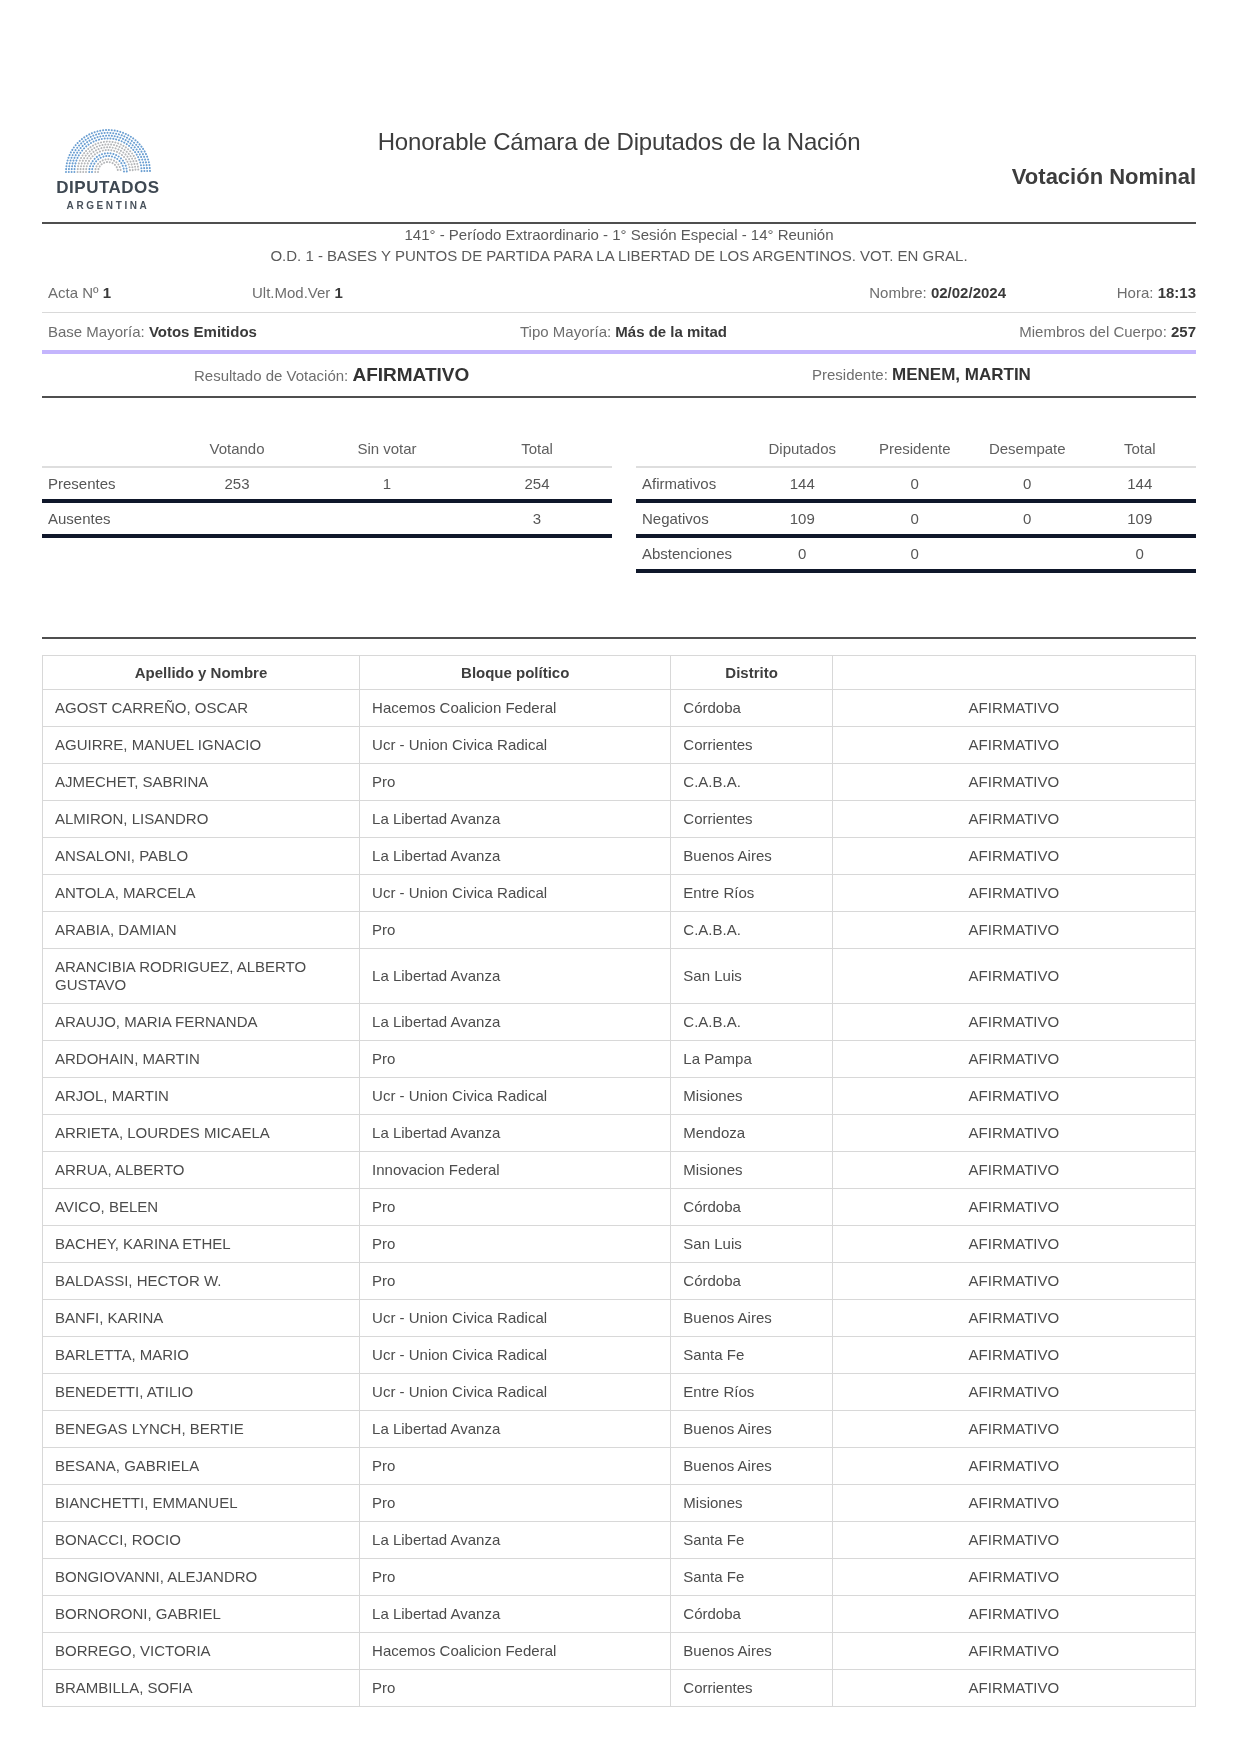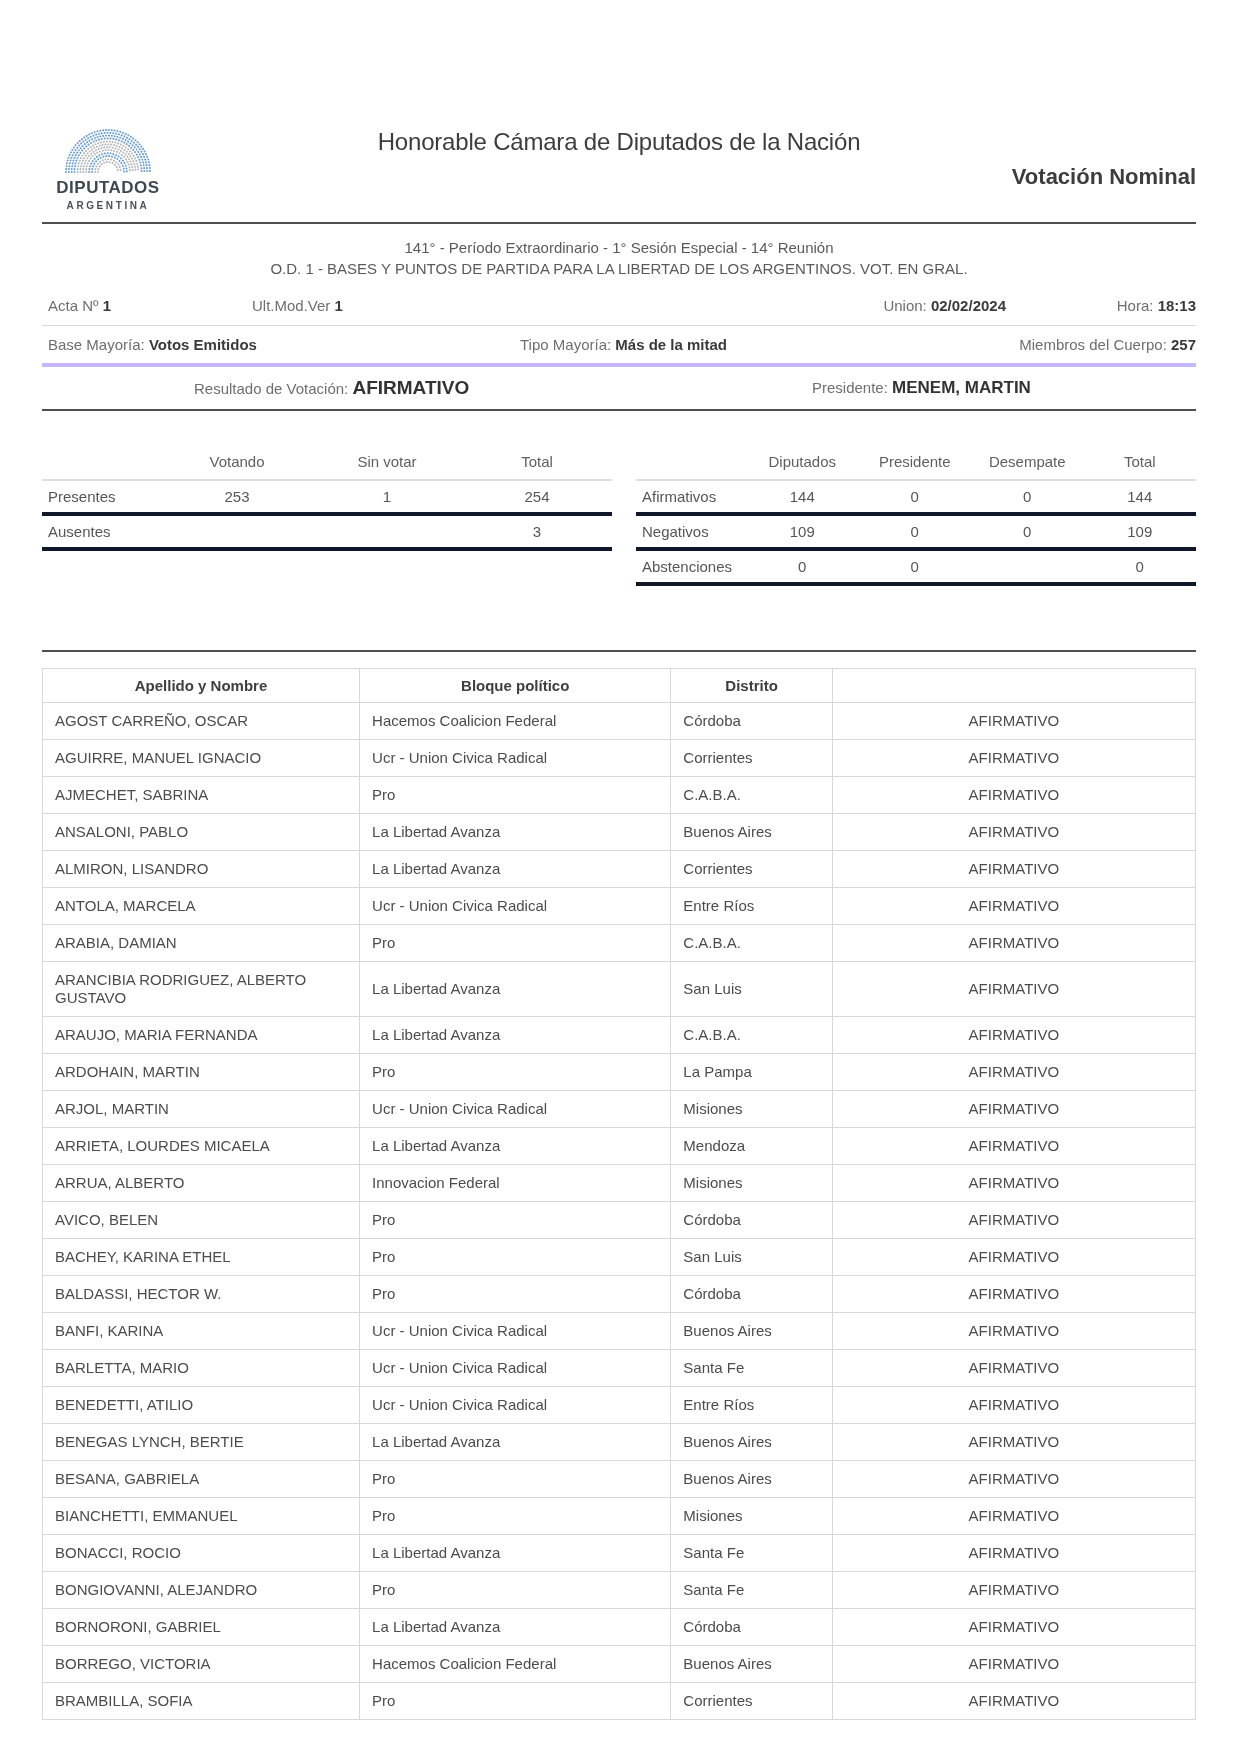--- a/index.html
+++ b/index.html
@@ -20,21 +20,21 @@
   .logo-arc{display:block;margin:0 auto;}
   .logo-line1{font-size:17px;font-weight:700;color:#3e4852;letter-spacing:.5px;margin-top:2px;}
   .logo-line2{font-size:10px;font-weight:700;color:#49525c;letter-spacing:2.6px;margin-top:2px;}
   .title-wrap{text-align:center;padding-top:16px;}
   .doc-title{font-size:24px;font-weight:400;color:#3d3d3d;letter-spacing:-.2px;}
   .doc-subtitle{font-size:22px;font-weight:700;color:#3d3d3d;margin-top:8px;text-align:right;}
 
   .rule-dark{border:none;border-top:2px solid #4f4f4f;margin:6px 0 0;}
 
   
-  .session{text-align:center;margin-top:13px;font-size:15px;color:#5a5a5a;line-height:21px;}
+  .session{text-align:center;margin-top:0;font-size:15px;color:#5a5a5a;line-height:21px;}
 
   
   .meta-label{color:#6e6e6e;font-weight:400;}
   .meta-value{color:#3a3a3a;font-weight:700;}
   .meta-row{position:relative;font-size:15px;}
   .meta-row-1{height:38px;line-height:38px;border-bottom:1px solid #d9d9d9;margin-top:8px;}
   .meta-row-2{height:37px;line-height:37px;border-bottom:4px solid #c4b5fd;}
   .meta-row-3{height:42px;line-height:42px;}
   .pos{position:absolute;top:0;white-space:nowrap;}
   .result-value{font-size:19px;font-weight:700;color:#333;}
@@ -109,21 +109,21 @@
     <div class="meta-row meta-row-1">
       <span class="pos" style="left:6px;">
         <span class="meta-label">Acta Nº</span>
         <span class="meta-value">1</span>
       </span>
       <span class="pos" style="left:210px;">
         <span class="meta-label">Ult.Mod.Ver</span>
         <span class="meta-value">1</span>
       </span>
       <span class="pos" style="right:190px;">
-        <span class="meta-label">Union:</span>
+        <span class="meta-label">Nombre:</span>
         <span class="meta-value">02/02/2024</span>
       </span>
       <span class="pos" style="right:0;">
         <span class="meta-label">Hora:</span>
         <span class="meta-value">18:13</span>
       </span>
     </div>
 
     <div class="meta-row meta-row-2">
       <span class="pos" style="left:6px;">
@@ -240,29 +240,29 @@
             <td>Corrientes</td>
             <td class="vote-cell">AFIRMATIVO</td>
           </tr>
           <tr>
             <td>AJMECHET, SABRINA</td>
             <td>Pro</td>
             <td>C.A.B.A.</td>
             <td class="vote-cell">AFIRMATIVO</td>
           </tr>
           <tr>
+            <td>ALMIRON, LISANDRO</td>
+            <td>La Libertad Avanza</td>
+            <td>Corrientes</td>
+            <td class="vote-cell">AFIRMATIVO</td>
+          </tr>
+          <tr>
             <td>ANSALONI, PABLO</td>
             <td>La Libertad Avanza</td>
             <td>Buenos Aires</td>
-            <td class="vote-cell">AFIRMATIVO</td>
-          </tr>
-          <tr>
-            <td>ALMIRON, LISANDRO</td>
-            <td>La Libertad Avanza</td>
-            <td>Corrientes</td>
             <td class="vote-cell">AFIRMATIVO</td>
           </tr>
           <tr>
             <td>ANTOLA, MARCELA</td>
             <td>Ucr - Union Civica Radical</td>
             <td>Entre Ríos</td>
             <td class="vote-cell">AFIRMATIVO</td>
           </tr>
           <tr>
             <td>ARABIA, DAMIAN</td>

